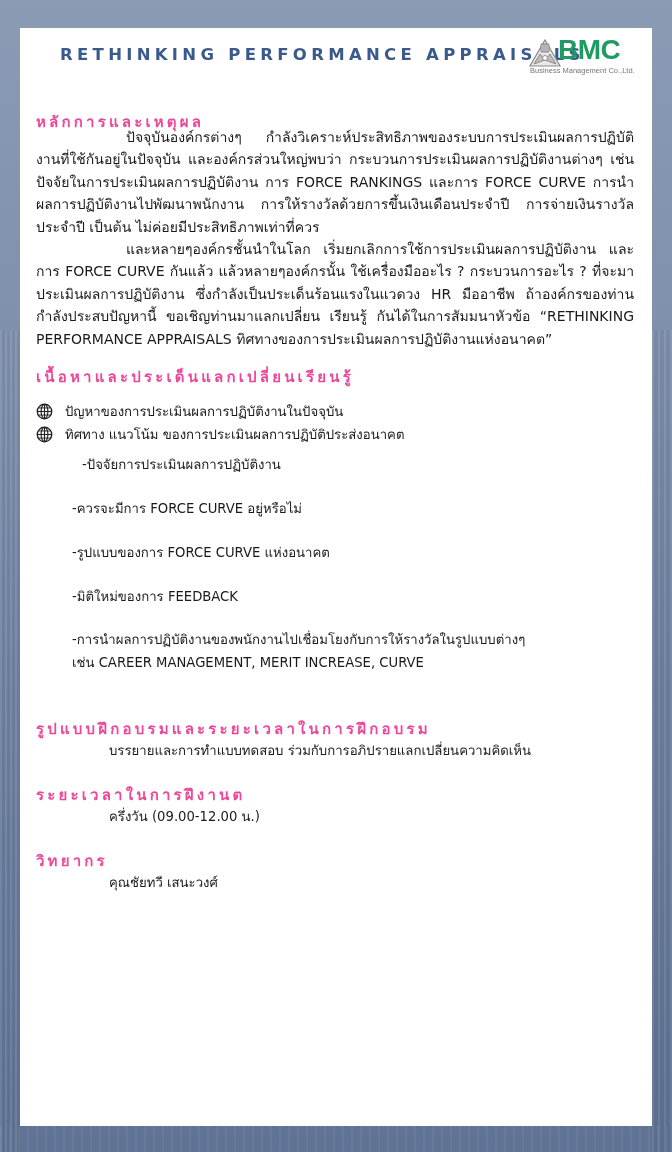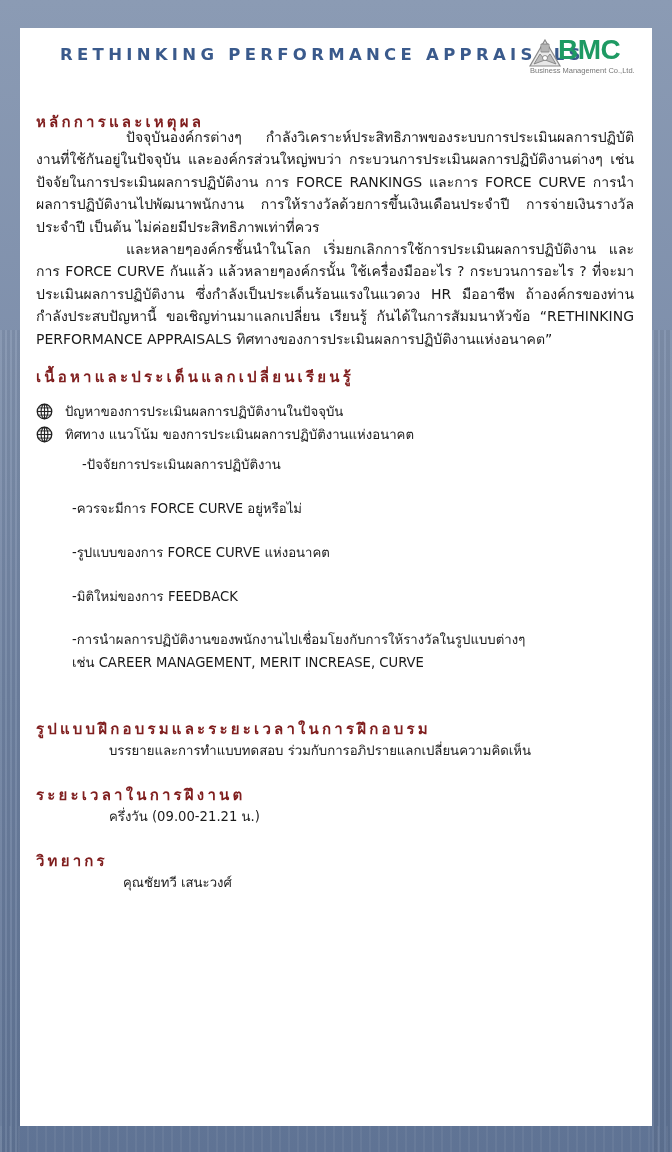--- a/index.html
+++ b/index.html
@@ -51,21 +51,21 @@
       letter-spacing: -0.5px;
     }
     .logo-sub {
       position: absolute; left: 2px; top: 28px;
       font-family: "Liberation Sans", sans-serif;
       font-size: 7.5px; color: #777; white-space: nowrap;
     }
     .section-heading {
       position: absolute; left: 16px;
       font-size: 15px; font-weight: bold;
-      color: #7f1d1d;
+      color: #ec4899;
       letter-spacing: 3.2px;
       white-space: nowrap;
     }
     .para {
       position: absolute; left: 16px; width: 598px;
       font-size: 14px; line-height: 22.4px; color: #1a1a1a;
       text-align: justify;
       text-align-last: left;
     }
     .para .indent { display: inline-block; width: 90px; }
@@ -130,32 +130,32 @@
   </div>
   <div class="bullet" style="top:396px;">
     <svg viewBox="0 0 20 20">
       <circle cx="10" cy="10" r="8.5" fill="none" stroke="#222" stroke-width="1.6"></circle>
       <ellipse cx="10" cy="10" rx="4" ry="8.5" fill="none" stroke="#222" stroke-width="1.3"></ellipse>
       <line x1="10" y1="1.5" x2="10" y2="18.5" stroke="#222" stroke-width="1.3"></line>
       <line x1="1.5" y1="10" x2="18.5" y2="10" stroke="#222" stroke-width="1.3"></line>
       <line x1="3" y1="5.8" x2="17" y2="5.8" stroke="#222" stroke-width="1.1"></line>
       <line x1="3" y1="14.2" x2="17" y2="14.2" stroke="#222" stroke-width="1.1"></line>
     </svg>
-    <span>ทิศทาง แนวโน้ม ของการประเมินผลการปฏิบัติงานแห่งอนาคต</span>
+    <span>ทิศทาง แนวโน้ม ของการประเมินผลการปฏิบัติประส่งอนาคต</span>
   </div>
 
   <div class="sub-item" style="top:426px;margin-left:10px;">-ปัจจัยการประเมินผลการปฏิบัติงาน</div>
   <div class="sub-item" style="top:470px;">-ควรจะมีการ FORCE CURVE อยู่หรือไม่</div>
   <div class="sub-item" style="top:514px;">-รูปแบบของการ FORCE CURVE แห่งอนาคต</div>
   <div class="sub-item" style="top:558px;">-มิติใหม่ของการ FEEDBACK</div>
   <div class="sub-item" style="top:601px;">-การนำผลการปฏิบัติงานของพนักงานไปเชื่อมโยงกับการให้รางวัลในรูปแบบต่างๆ</div>
   <div class="sub-item" style="top:624px;">เช่น CAREER MANAGEMENT, MERIT INCREASE, CURVE</div>
 
   <div class="section-heading" style="top:689px;">รูปแบบฝึกอบรมและระยะเวลาในการฝึกอบรม</div>
   <div class="detail" style="top:712px;">บรรยายและการทำแบบทดสอบ ร่วมกับการอภิปรายแลกเปลี่ยนความคิดเห็น</div>
 
   <div class="section-heading" style="top:755px;">ระยะเวลาในการฝึงานต</div>
-  <div class="detail" style="top:778px;">ครึ่งวัน  (09.00-21.21 น.)</div>
+  <div class="detail" style="top:778px;">ครึ่งวัน  (09.00-12.00 น.)</div>
 
   <div class="section-heading" style="top:821px;">วิทยากร</div>
-  <div class="detail" style="top:844px;margin-left:14px;">คุณชัยทวี เสนะวงศ์</div>
+  <div class="detail" style="top:844px;">คุณชัยทวี เสนะวงศ์</div>
 
 </div>
 
 </body></html>

